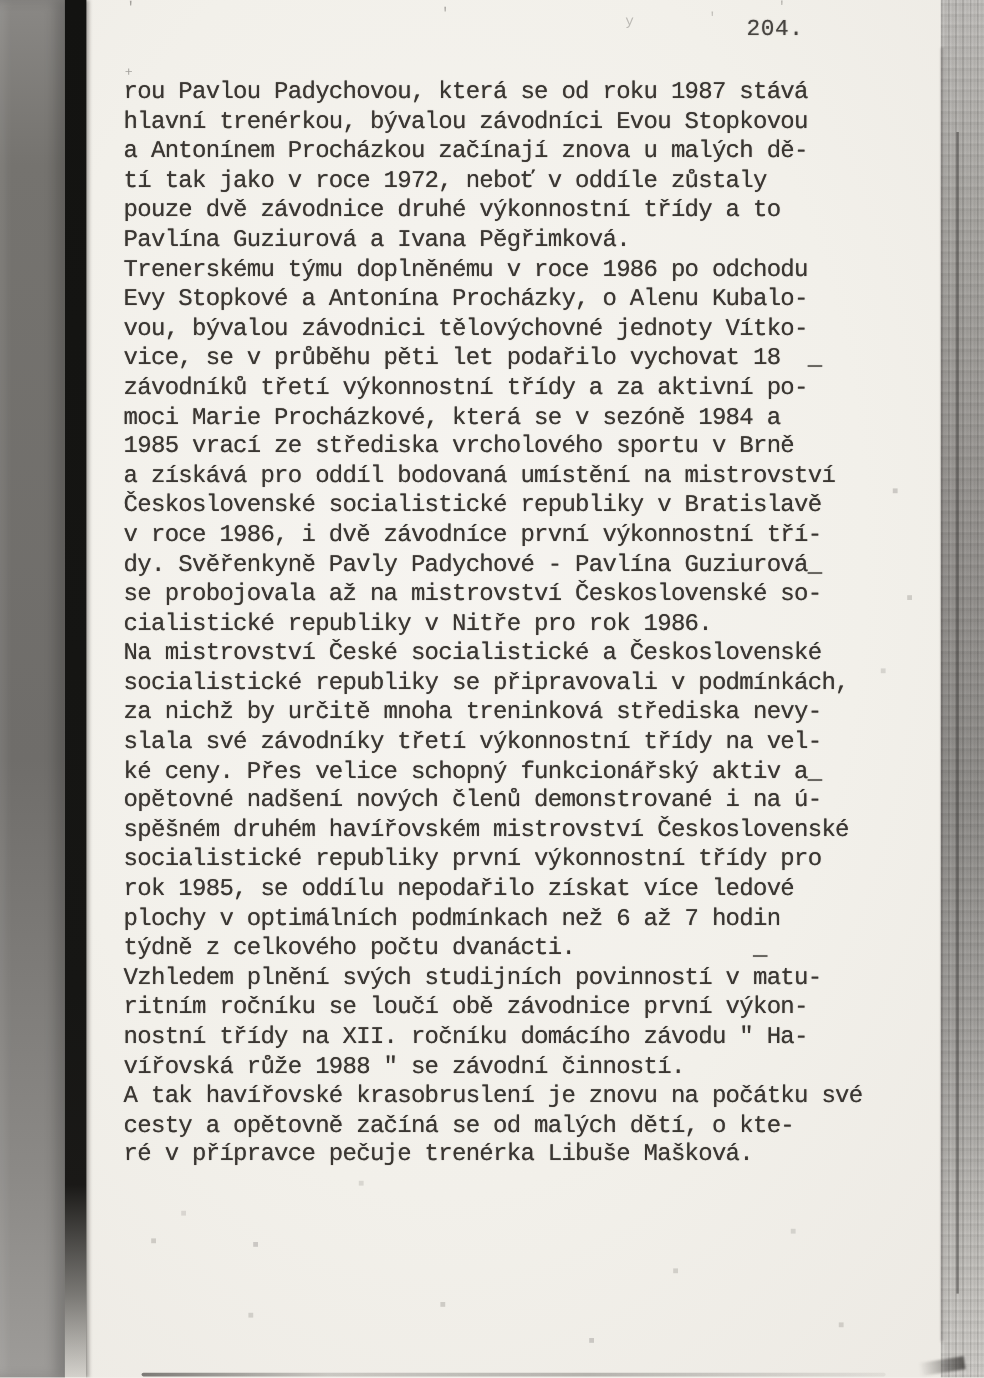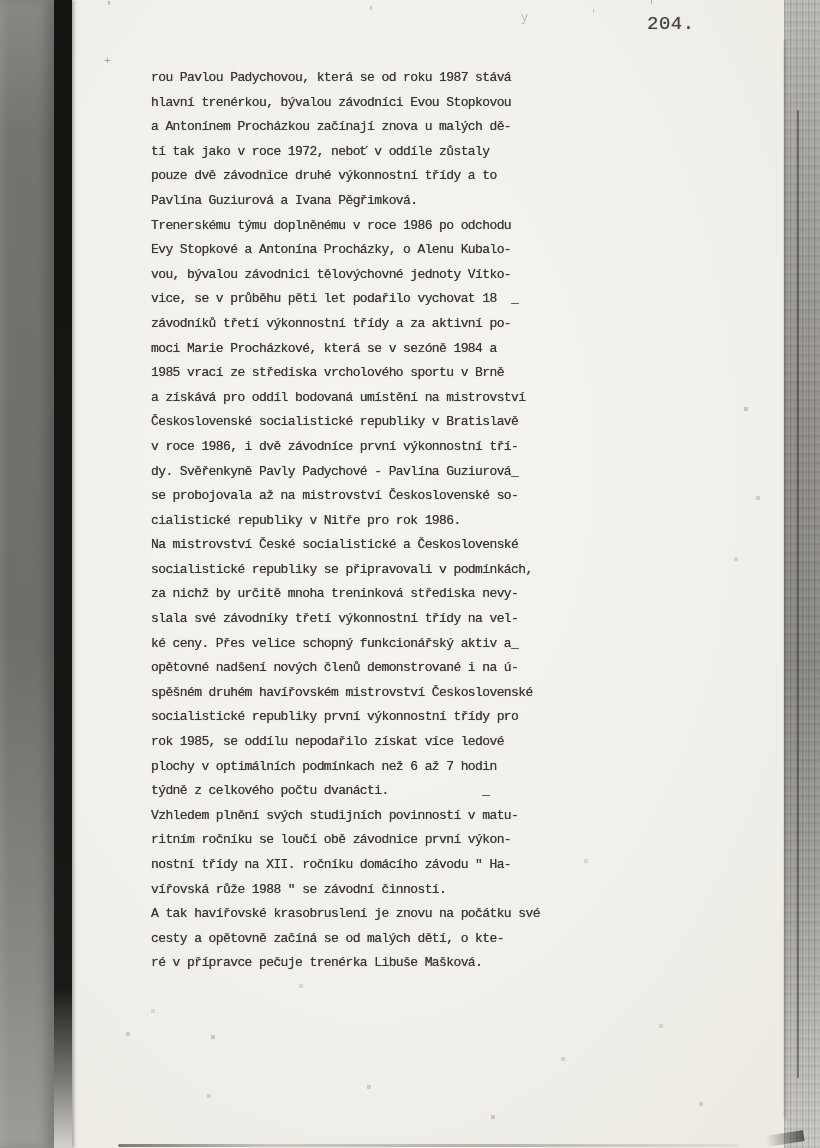--- a/index.html
+++ b/index.html
@@ -53,35 +53,34 @@
     filter: blur(0.5px);
   }
   .right-band::after {
     content: "";
     position: absolute; left: 0; top: 40px; bottom: 30px;
     width: 2px;
     background: rgba(60,58,55,0.28);
     filter: blur(1px);
   }
   .page-number {
-    position: absolute; left: 647px; top: 13px;
+    position: absolute; left: 622px; top: 13px;
     font-size: 19px; color: #474440;
     letter-spacing: 0.5px;
     text-shadow: 0 0 1px rgba(60,57,52,0.55);
   }
   .text-block {
     position: absolute; left: 103px; top: 66px;
     width: 670px;
-    font-size: 13px;
+    font-size: 20px;
     line-height: 24.6px;
     letter-spacing: -0.6px;
     color: #3a3632;
     white-space: pre;
     text-shadow: 0 0 0.7px rgba(58,53,47,0.75);
-    margin-left: 48px;
   }
   .line { height: 24.6px; }
   .artifact {
     position: absolute;
     color: #55524e;
     line-height: 1;
   }
   
   .specks {
     position: absolute; left: 0; top: 0;

